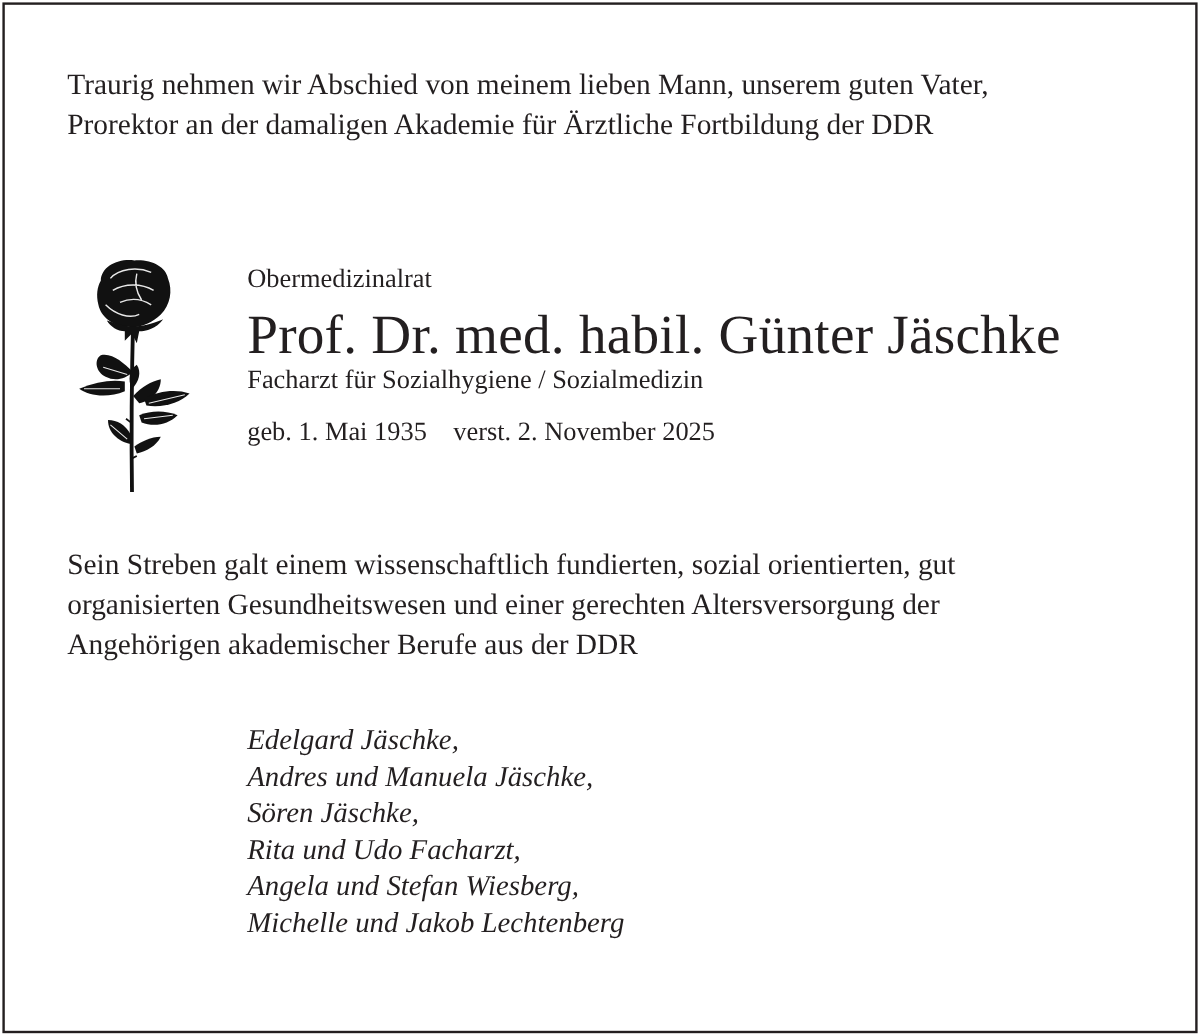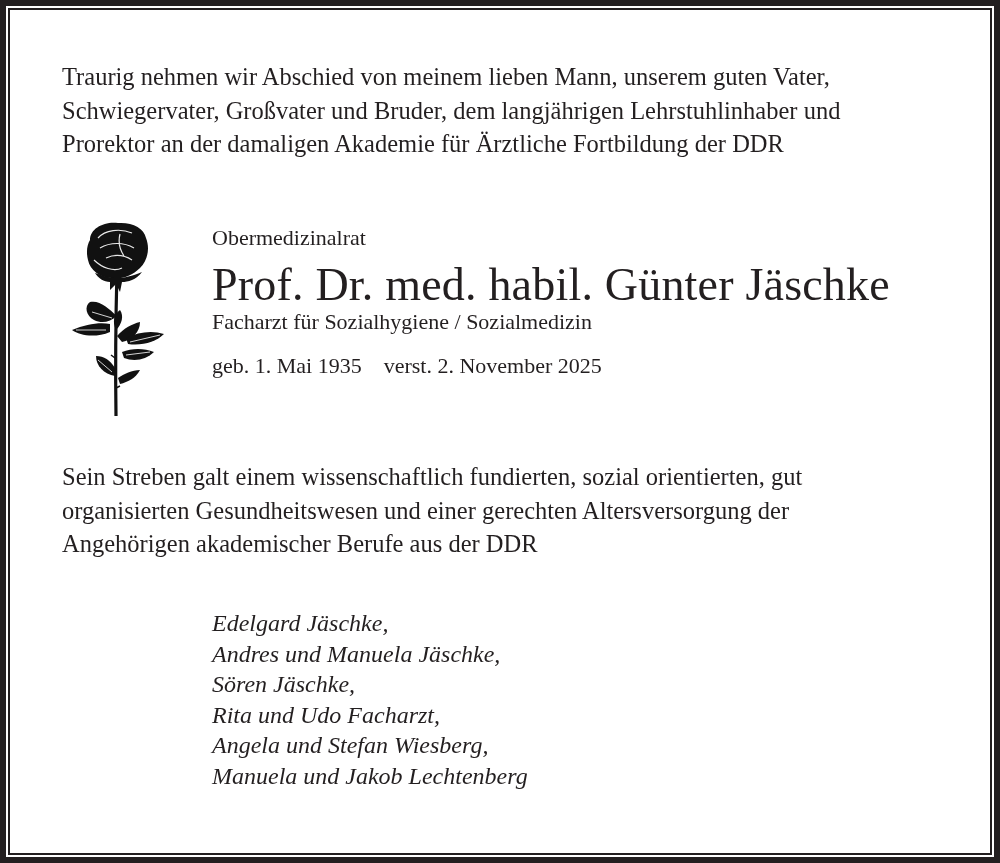--- a/index.html
+++ b/index.html
@@ -12,21 +12,20 @@
       height: 863px;
       overflow: hidden;
       position: relative;
     }
     .frame-outer {
       position: absolute;
       left: 0; top: 0;
       width: 1000px; height: 863px;
       box-sizing: border-box;
       background: #231f20;
-      padding: 6px;
     }
     .frame-gap {
       width: 100%; height: 100%;
       box-sizing: border-box;
       background: #ffffff;
       padding: 2px;
     }
     .frame-inner {
       width: 100%; height: 100%;
       box-sizing: border-box;
@@ -106,21 +105,20 @@
   </style>
 </head>
 <body>
 
 <div class="frame-outer">
   <div class="frame-gap">
     <div class="frame-inner">
 
       <div class="intro serif">
         <span>Traurig nehmen wir Abschied von meinem lieben Mann, unserem guten Vater,</span>
-        <span>Schwiegervater, Großvater und Bruder, dem langjährigen Lehrstuhlinhaber und</span>
         <span>Prorektor an der damaligen Akademie für Ärztliche Fortbildung der DDR</span>
       </div>
 
       <div class="rose">
         <svg width="110" height="200" viewBox="0 0 110 200" xmlns="http://www.w3.org/2000/svg">
 
           <path d="M57 52 C56 90 55 130 56 198" stroke="#111" stroke-width="3.2" fill="none"></path>
 
           <path d="M56 100 l4 -3 M55 140 l-4 -3 M56 170 l4 -2" stroke="#111" stroke-width="1.5"></path>
 
@@ -160,18 +158,18 @@
         <span>organisierten Gesundheitswesen und einer gerechten Altersversorgung der</span>
         <span>Angehörigen akademischer Berufe aus der DDR</span>
       </div>
 
       <div class="mourners serif">
         <span>Edelgard Jäschke,</span>
         <span>Andres und Manuela Jäschke,</span>
         <span>Sören Jäschke,</span>
         <span>Rita und Udo Facharzt,</span>
         <span>Angela und Stefan Wiesberg,</span>
-        <span>Manuela und Jakob Lechtenberg</span>
+        <span>Michelle und Jakob Lechtenberg</span>
       </div>
 
     </div>
   </div>
 </div>
 
 </body></html>

